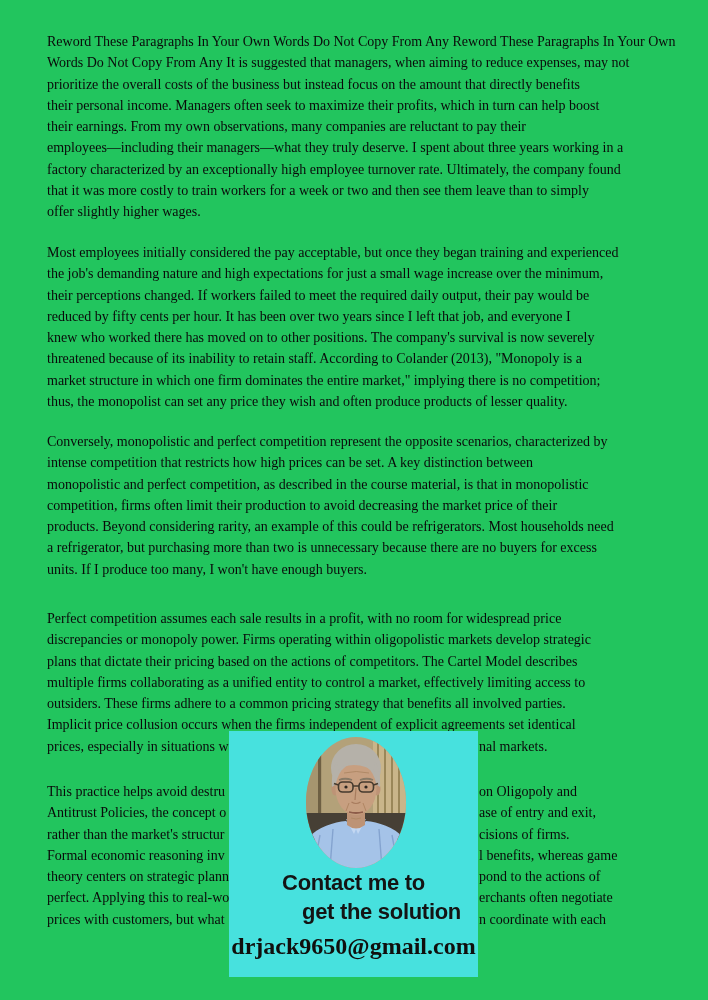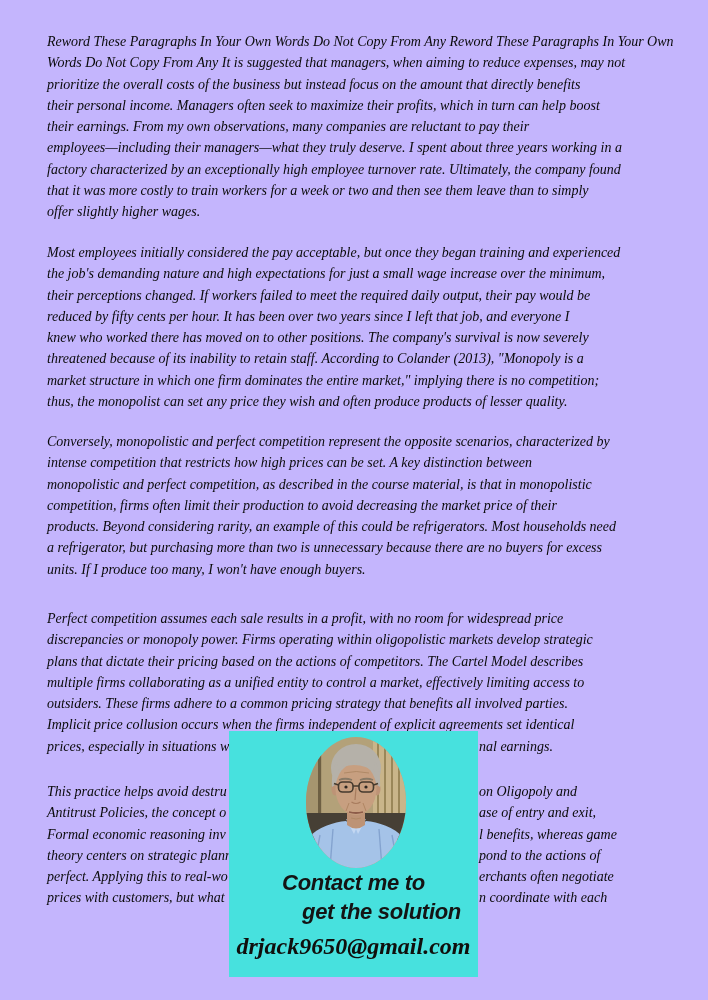--- a/index.html
+++ b/index.html
@@ -61,21 +61,21 @@
     text-align:center;
     font-family:"Liberation Serif", serif;
     font-weight:bold;
     font-size:24px;
     color:#100f0d;
   }
 </style>
 </head>
 <body>
 
-<div class="page" style="background: #c4b5fd; color: rgb(10, 10, 10); font-style: italic;">
+<div class="page" style="background: #22c55e; color: rgb(10, 10, 10);">
 
   <div>
       <div class="para" style="top: 31px;">
         <div class="line">Reword These Paragraphs In Your Own Words Do Not Copy From Any Reword These Paragraphs In Your Own</div>
         <div class="line">Words Do Not Copy From Any It is suggested that managers, when aiming to reduce expenses, may not</div>
         <div class="line">prioritize the overall costs of the business but instead focus on the amount that directly benefits</div>
         <div class="line">their personal income. Managers often seek to maximize their profits, which in turn can help boost</div>
         <div class="line">their earnings. From my own observations, many companies are reluctant to pay their</div>
         <div class="line">employees—including their managers—what they truly deserve. I spent about three years working in a</div>
         <div class="line">factory characterized by an exceptionally high employee turnover rate. Ultimately, the company found</div>
@@ -101,25 +101,26 @@
         <div class="line">a refrigerator, but purchasing more than two is unnecessary because there are no buyers for excess</div>
         <div class="line">units. If I produce too many, I won't have enough buyers.</div>
       </div>
       <div class="para" style="top: 608px;">
         <div class="line">Perfect competition assumes each sale results in a profit, with no room for widespread price</div>
         <div class="line">discrepancies or monopoly power. Firms operating within oligopolistic markets develop strategic</div>
         <div class="line">plans that dictate their pricing based on the actions of competitors. The Cartel Model describes</div>
         <div class="line">multiple firms collaborating as a unified entity to control a market, effectively limiting access to</div>
         <div class="line">outsiders. These firms adhere to a common pricing strategy that benefits all involved parties.</div>
         <div class="line">Implicit price collusion occurs when the firms independent of explicit agreements set identical</div>
-        <div class="line"><span class="frag-left">prices, especially in situations w</span><span class="frag-right">nal earnings.</span></div>
+        <div class="line"><span class="frag-left">prices, especially in situations w</span><span class="frag-right">nal markets.</span></div>
       </div>
       <div class="para" style="top: 781px;">
         <div class="line"><span class="frag-left">This practice helps avoid destru</span><span class="frag-right">on Oligopoly and</span></div>
         <div class="line"><span class="frag-left">Antitrust Policies, the concept o</span><span class="frag-right">ase of entry and exit,</span></div>
+        <div class="line"><span class="frag-left">rather than the market's structur</span><span class="frag-right">cisions of firms.</span></div>
         <div class="line"><span class="frag-left">Formal economic reasoning inv</span><span class="frag-right">l benefits, whereas game</span></div>
         <div class="line"><span class="frag-left">theory centers on strategic plann</span><span class="frag-right">pond to the actions of</span></div>
         <div class="line"><span class="frag-left">perfect. Applying this to real-wo</span><span class="frag-right">erchants often negotiate</span></div>
         <div class="line"><span class="frag-left">prices with customers, but what</span><span class="frag-right">n coordinate with each</span></div>
       </div>
     </div>
 
   <div class="overlay" style="background: rgb(71, 225, 222);">
     <div class="photo">
       <svg width="100" height="131" viewBox="0 0 100 131" xmlns="http://www.w3.org/2000/svg">

